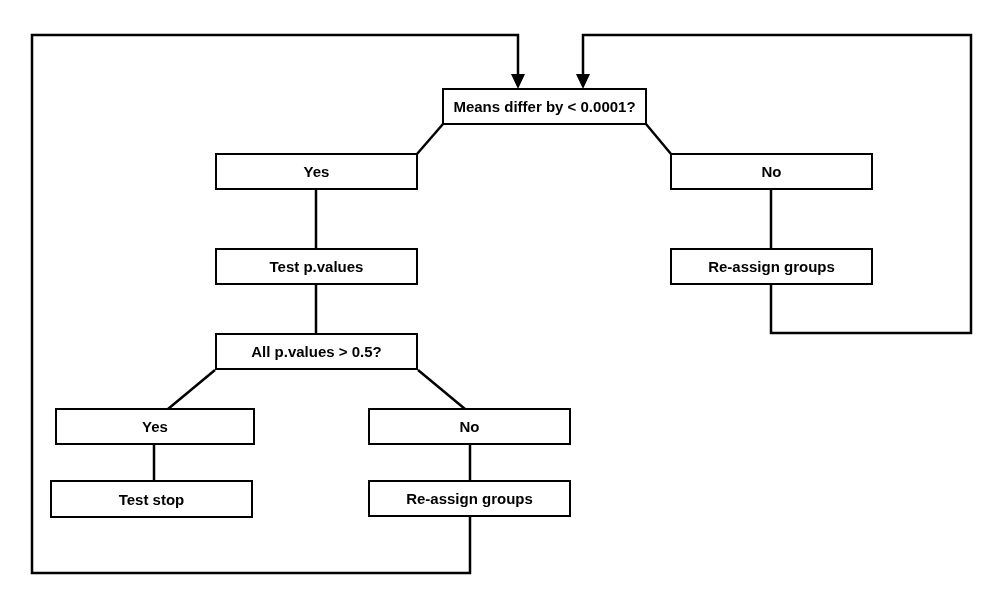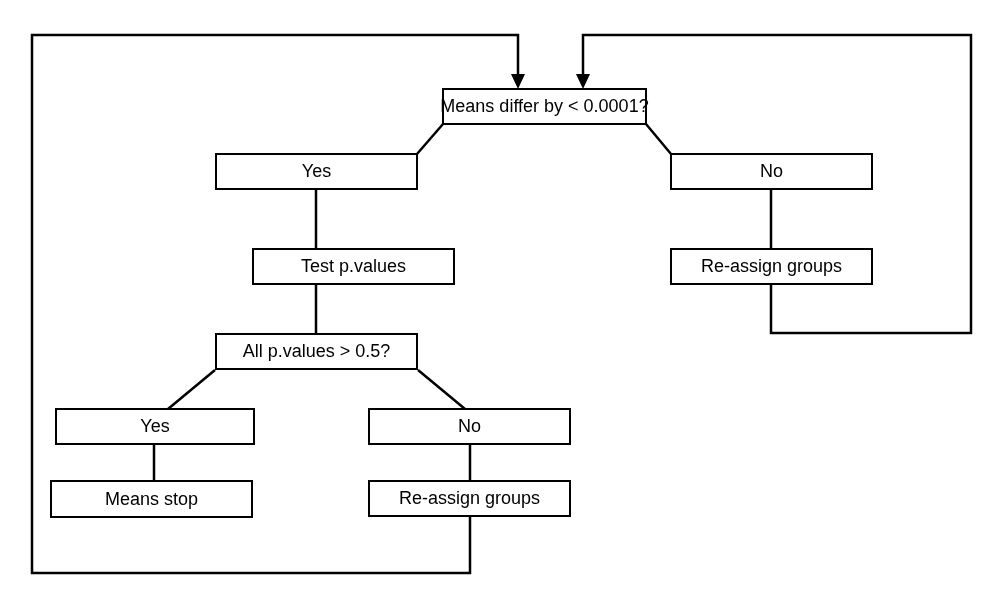--- a/index.html
+++ b/index.html
@@ -23,29 +23,30 @@
     height: 605px;
   }
   .node {
     position: absolute;
     box-sizing: border-box;
     border: 2px solid #000000;
     background: #ffffff;
     display: flex;
     align-items: center;
     justify-content: center;
-    font-size: 18px;
+    font-size: 15px;
     color: #000000;
     white-space: nowrap;
+    font-weight: bold;
   }
   
   .n-means    { left: 442px; top:  88px; width: 205px; height: 37px; }
   .n-yes-top  { left: 215px; top: 153px; width: 203px; height: 37px; }
   .n-no-top   { left: 670px; top: 153px; width: 203px; height: 37px; }
-  .n-test     { left: 215px; top: 248px; width: 203px; height: 37px; margin-left: 37px; }
+  .n-test     { left: 215px; top: 248px; width: 203px; height: 37px; }
   .n-reas-r   { left: 670px; top: 248px; width: 203px; height: 37px; }
   .n-allp     { left: 215px; top: 333px; width: 203px; height: 37px; align-items: center; }
   .n-yes-bot  { left:  55px; top: 408px; width: 200px; height: 37px; }
   .n-no-bot   { left: 368px; top: 408px; width: 203px; height: 37px; }
   .n-full     { left:  50px; top: 480px; width: 203px; height: 38px; }
   .n-reas-b   { left: 368px; top: 480px; width: 203px; height: 37px; }
 </style>
 </head>
 <body>
 
@@ -98,20 +99,20 @@
 
   <div class="node n-yes-bot">
     <span>Yes</span>
   </div>
 
   <div class="node n-no-bot">
     <span>No</span>
   </div>
 
   <div class="node n-full">
-    <span>Means stop</span>
+    <span>Test stop</span>
   </div>
 
   <div class="node n-reas-b">
     <span>Re-assign groups</span>
   </div>
 
 </div>
 
 </body></html>

